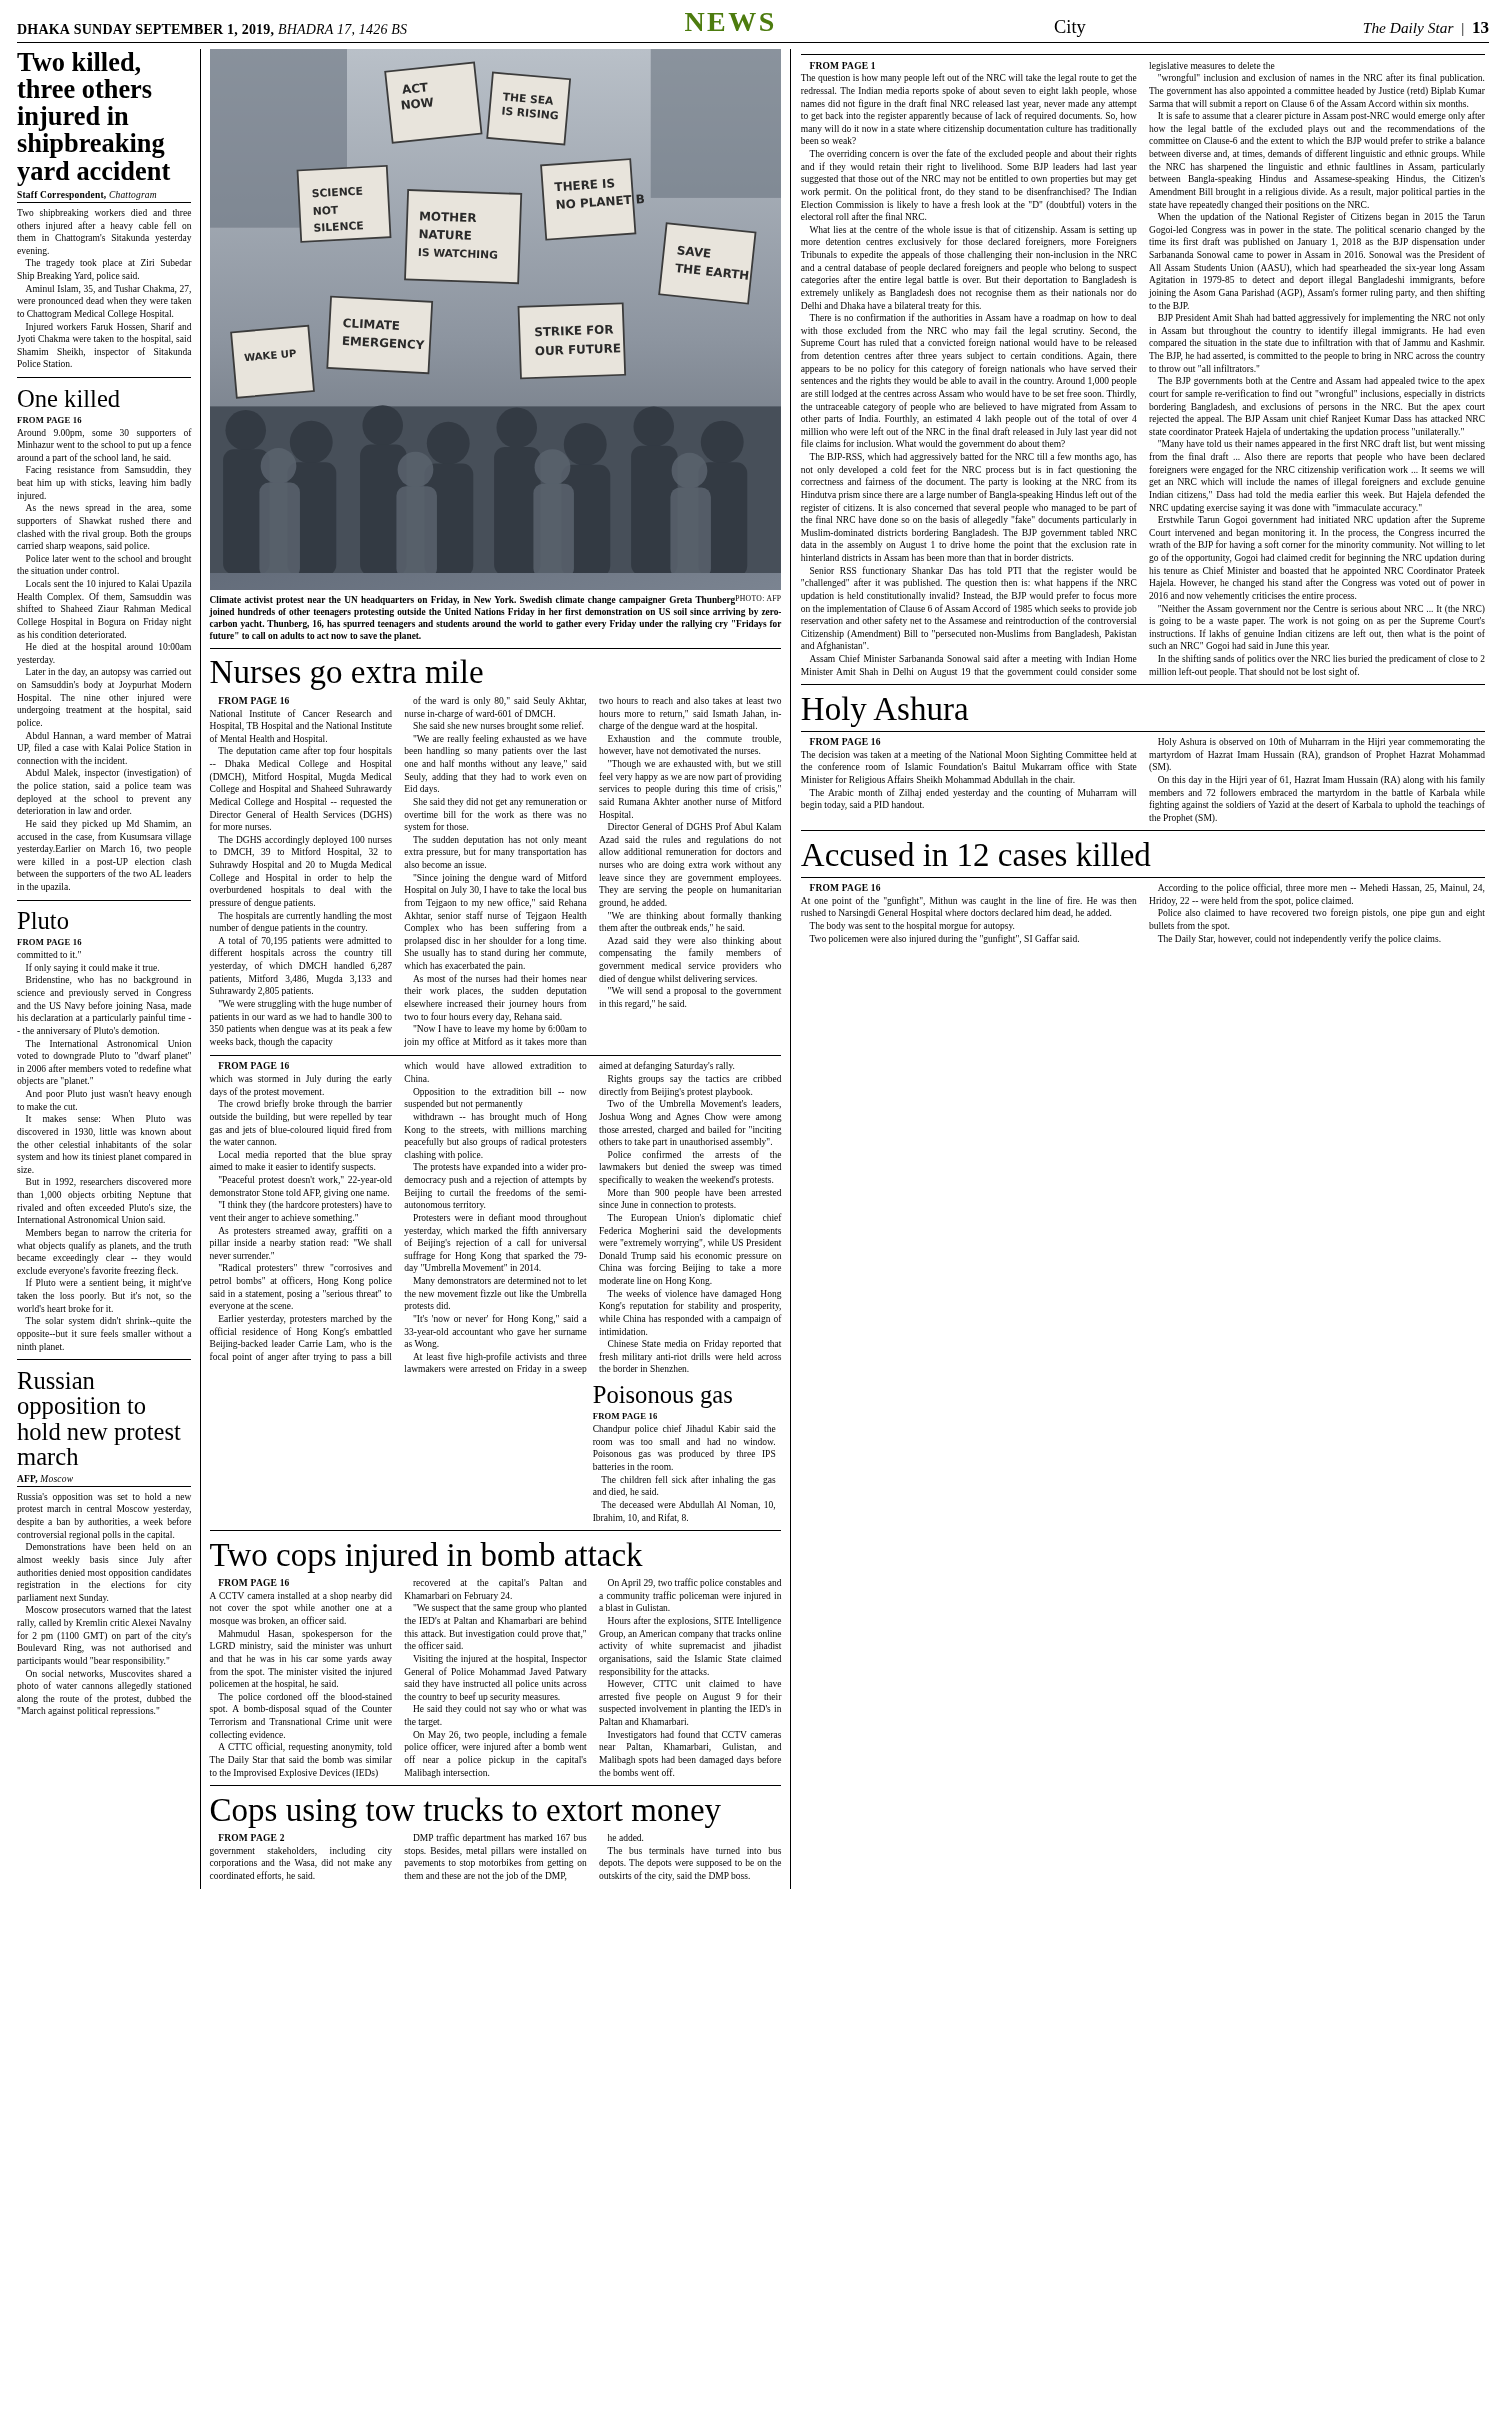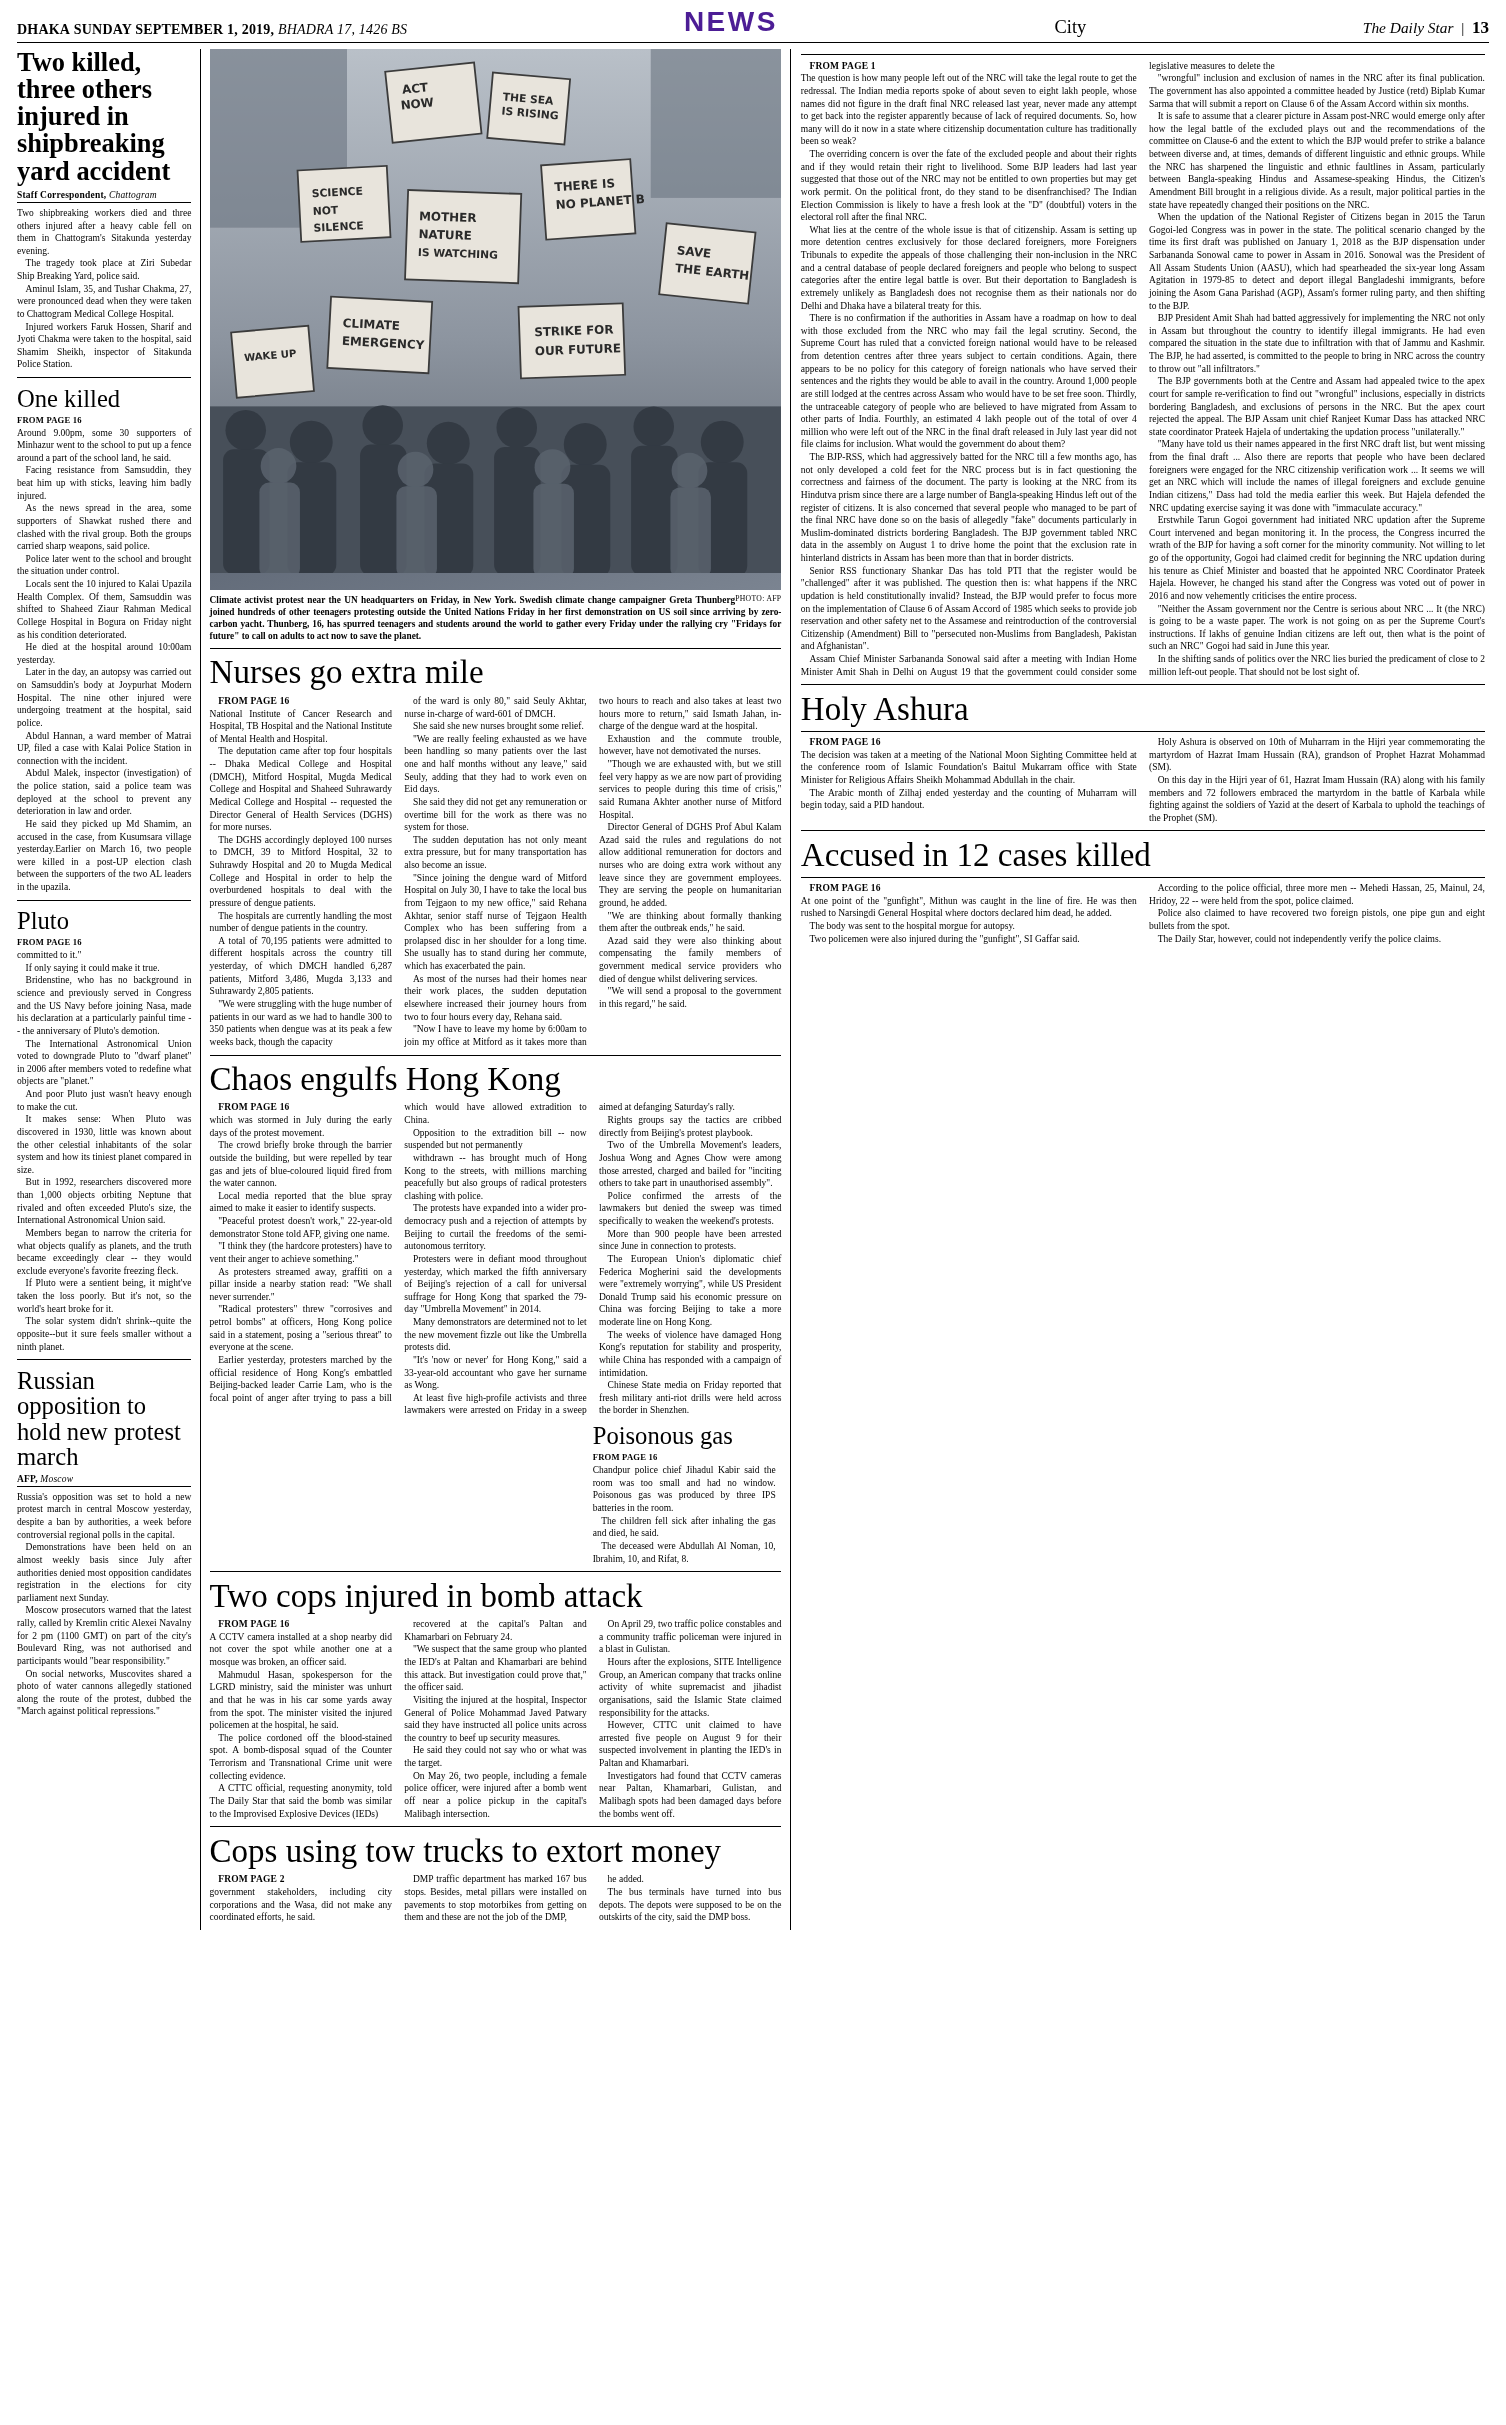--- a/index.html
+++ b/index.html
@@ -13,21 +13,21 @@
   .page { position:relative; width:1506px; height:2033px; padding:0 17px; }
 
   
   .masthead {
     display:flex; align-items:flex-end; justify-content:space-between;
     border-bottom:1.8px solid #000; padding:6.1px 0 3.7px 0; margin-bottom:0;
   }
   .mh-left { font-size:14px; letter-spacing:0.2px; font-family:"Liberation Serif", serif; }
   .mh-left .bold { font-weight:bold; }
   .mh-left .ital { font-style:italic; }
-  .mh-news { font-family:Liberation Sans, sans-serif; font-size:28px; font-weight:bold; letter-spacing:2.5px; color:#4c1d95; }
+  .mh-news { font-family:Liberation Serif, serif; font-size:28px; font-weight:bold; letter-spacing:2.5px; color:#4d7c0f; }
   .mh-city { font-size:18.4px; font-family:"Liberation Serif", serif; }
   .mh-right { font-size:15.4px; font-family:"Liberation Serif", serif; }
   .mh-right .star { font-style:italic; }
   .mh-right .pg { font-weight:bold; font-size:17px;text-align:center; }
 
   
   .cols { display:flex; gap:0; margin-top:6.1px; }
   .col { position:relative; }
   .c1 { width:184px; padding-right:8.6px; border-right:0.6px solid #000; }
   .c2 { width:590px; padding:0 8.6px; border-right:0.6px solid #000; }
@@ -273,21 +273,20 @@
           <p>Exhaustion and the commute trouble, however, have not demotivated the nurses.</p>
           <p>"Though we are exhausted with, but we still feel very happy as we are now part of providing services to people during this time of crisis," said Rumana Akhter another nurse of Mitford Hospital.</p>
           <p>Director General of DGHS Prof Abul Kalam Azad said the rules and regulations do not allow additional remuneration for doctors and nurses who are doing extra work without any leave since they are government employees. They are serving the people on humanitarian ground, he added.</p>
           <p>"We are thinking about formally thanking them after the outbreak ends," he said.</p>
           <p>Azad said they were also thinking about compensating the family members of government medical service providers who died of dengue whilst delivering services.</p>
           <p>"We will send a proposal to the government in this regard," he said.</p>
         </div>
       </article>
 
       <article class="block hr-top">
-        <h1 class="head-lg">Chaos engulfs Hong Kong</h1>
         <div class="txt3">
           <p class="frompage">FROM PAGE 16</p>
           <p class="first">which was stormed in July during the early days of the protest movement.</p>
           <p>The crowd briefly broke through the barrier outside the building, but were repelled by tear gas and jets of blue-coloured liquid fired from the water cannon.</p>
           <p>Local media reported that the blue spray aimed to make it easier to identify suspects.</p>
           <p>"Peaceful protest doesn't work," 22-year-old demonstrator Stone told AFP, giving one name.</p>
           <p>"I think they (the hardcore protesters) have to vent their anger to achieve something."</p>
           <p>As protesters streamed away, graffiti on a pillar inside a nearby station read: "We shall never surrender."</p>
           <p>"Radical protesters" threw "corrosives and petrol bombs" at officers, Hong Kong police said in a statement, posing a "serious threat" to everyone at the scene.</p>
           <p>Earlier yesterday, protesters marched by the official residence of Hong Kong's embattled Beijing-backed leader Carrie Lam, who is the focal point of anger after trying to pass a bill which would have allowed extradition to China.</p>

